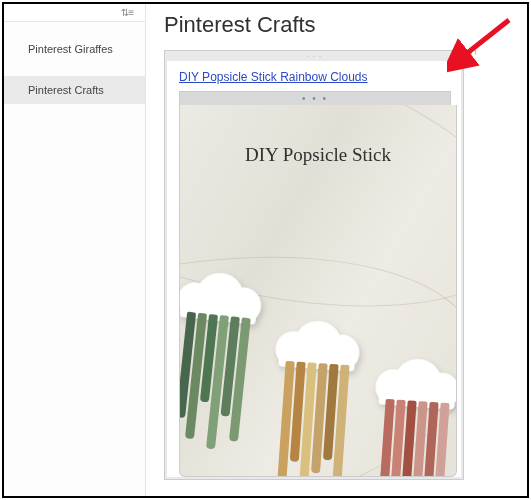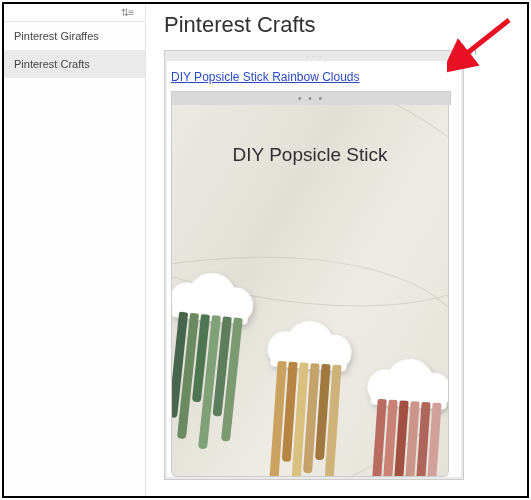--- a/index.html
+++ b/index.html
@@ -40,24 +40,25 @@
     .sort-icon {
       font-size: 10px;
       color: #888;
       letter-spacing: -1px;
       line-height: 1;
     }
     .sidebar-item {
       display: flex;
       align-items: center;
       height: 28px;
-      padding-left: 10px;
+      padding-left: 24px;
       font-size: 11px;
       color: #444;
       cursor: pointer;
+      margin-top: 13px;
     }
     .sidebar-item.active {
       background: #eaeaea;
     }
     
     .main {
       flex: 1;
       display: flex;
       flex-direction: column;
       padding: 4px 8px 0 18px;
@@ -80,21 +81,21 @@
     .resize-dots-top {
       text-align: center;
       color: #aaa;
       font-size: 8px;
       letter-spacing: 1px;
       height: 8px;
       line-height: 8px;
     }
     .card-inner {
       background: #fff;
-      padding: 6px 10px 0 4px;
+      padding: 6px 10px 0 12px;
     }
     .link-title {
       color: #2a4ac7;
       font-size: 12px;
       text-decoration: underline;
       cursor: pointer;
     }
     .card-one-control {
       position: absolute;
       top: 0;
@@ -140,21 +141,21 @@
       border: 1px solid rgba(150,145,130,0.25);
       border-radius: 50%;
     }
     .pin::before { width: 600px; height:240px; top: -60px; left:-250px; transform: rotate(15deg);}
     .pin::after { width: 600px; height:260px; top: 160px; left:-300px; transform: rotate(-10deg);}
     .pin-title {
       position: absolute;
       top: 38px;
       width: 100%;
       text-align: center;
-      font-family: Liberation Sans, sans-serif;
+      font-family: Liberation Serif, serif;
       font-size: 19px;
       color: #303030;
       line-height: 1.3;
       z-index: 5;
     }
     
     .cloud {
       position: absolute;
       z-index: 4;
     }

